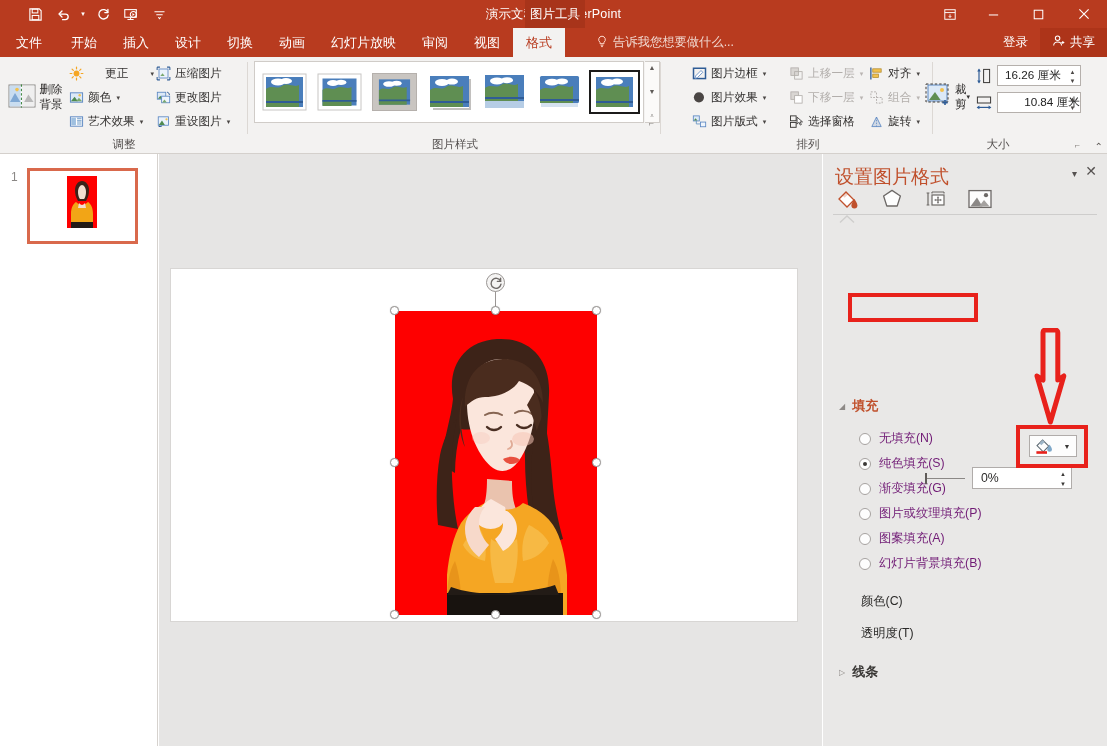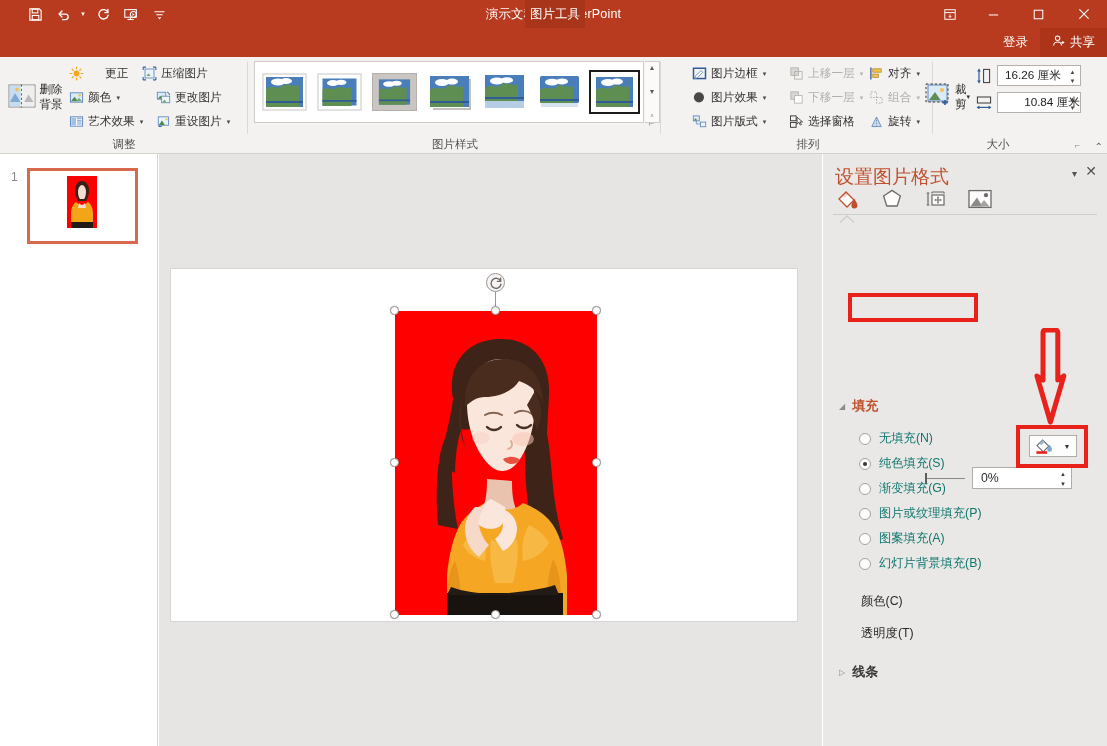--- a/index.html
+++ b/index.html
@@ -196,21 +196,21 @@
 
   .sect-head {
     position: absolute; left: 16px; font-size: 13px; color: #c0502c; font-weight: bold;
     display: flex; align-items: center; gap: 7px;
   }
   .sect-head .tri { font-size: 8px; color: #8e8a87; }
   .sect-head.collapsed { color: #3a3836; }
 
   .radio-row {
     position: absolute; left: 36px; display: flex; align-items: center; gap: 8px;
-    font-size: 12.3px; color: #0f766e; white-space: nowrap;
+    font-size: 12.3px; color: #701a75; white-space: nowrap;
   }
   .radio {
     width: 12px; height: 12px; border-radius: 50%; background: #fdfdfd;
     border: 1px solid #a6a2a0; position: relative; flex: 0 0 auto;
   }
   .radio.on::after {
     content: ""; position: absolute; left: 3px; top: 3px; width: 4px; height: 4px;
     border-radius: 50%; background: #3a3836;
   }
 
@@ -308,21 +308,42 @@
       </div>
       <div class="wbtn close">
         <svg width="14" height="14" viewBox="0 0 14 14">
             <path d="M2.4 2.4 11.6 11.6M11.6 2.4 2.4 11.6" stroke="#fff" stroke-width="1.15"></path>
           </svg>
       </div>
     </div>
   </div>
 
   <div class="tabstrip">
-
+    <div class="tabs">
+      <div class="tab file">文件</div>
+      <div class="tab">开始</div>
+      <div class="tab">插入</div>
+      <div class="tab">设计</div>
+      <div class="tab">切换</div>
+      <div class="tab">动画</div>
+      <div class="tab">幻灯片放映</div>
+      <div class="tab">审阅</div>
+      <div class="tab">视图</div>
+      <div class="tab active">格式</div>
+    </div>
+
+    <div class="tellme">
+      <span class="bulb">
+        <svg width="12" height="13" viewBox="0 0 12 13">
+            <path d="M6 1.2a3.4 3.4 0 0 0-2 6.1v1.4h4V7.3A3.4 3.4 0 0 0 6 1.2z" fill="none" stroke="#ffd9cc" stroke-width="1"></path>
+            <path d="M4.6 10.2h2.8M5.1 11.6h1.8" stroke="#ffd9cc" stroke-width="1"></path>
+          </svg>
+      </span>
+      <span>告诉我您想要做什么...</span>
+    </div>
 
     <div class="rtside">
       <div class="signin">登录</div>
       <div class="share">
         <span>
           <svg width="14" height="14" viewBox="0 0 15 15">
               <circle cx="6" cy="4.6" r="2.4" fill="none" stroke="#fff" stroke-width="1.1"></circle>
               <path d="M1.8 12.4c0-2.5 1.9-3.9 4.2-3.9s4.2 1.4 4.2 3.9" fill="none" stroke="#fff" stroke-width="1.1"></path>
               <path d="M11.6 7.6v3.2M10 9.2h3.2" stroke="#fff" stroke-width="1.1"></path>
             </svg>
@@ -381,21 +402,21 @@
           <svg width="15" height="15" viewBox="0 0 16 16">
               <rect x="1.5" y="3" width="13" height="10" fill="#fff" stroke="#5b87c2" stroke-width="1"></rect>
               <rect x="2.4" y="4" width="5" height="8" fill="#9fc0e0"></rect>
               <path d="M8.6 4.6h4.8M8.6 6.6h4.8M8.6 8.6h4.8M8.6 10.6h4.8" stroke="#6f9bc7" stroke-width="1.1"></path>
             </svg>
         </span>
         <span>艺术效果</span>
         <span class="cv">▾</span>
       </div>
 
-      <div class="smallrow" style="left:141px; top:6px;">
+      <div class="smallrow" style="left:155px; top:6px;">
         <span class="ic">
           <svg width="15" height="15" viewBox="0 0 16 16">
               <rect x="3.2" y="3.2" width="9.6" height="9.6" fill="#eaf2fb" stroke="#5b87c2" stroke-width=".9"></rect>
               <path d="M4.6 10.6 7 7.6l2.2 3z" fill="#7aa96f"></path>
               <g stroke="#2f5c96" stroke-width="1.1">
                 <path d="M1.2 1.2h3M1.2 1.2v3M14.8 1.2h-3M14.8 1.2v3M1.2 14.8h3M1.2 14.8v-3M14.8 14.8h-3M14.8 14.8v-3"></path>
               </g>
             </svg>
         </span>
         <span>压缩图片</span>

